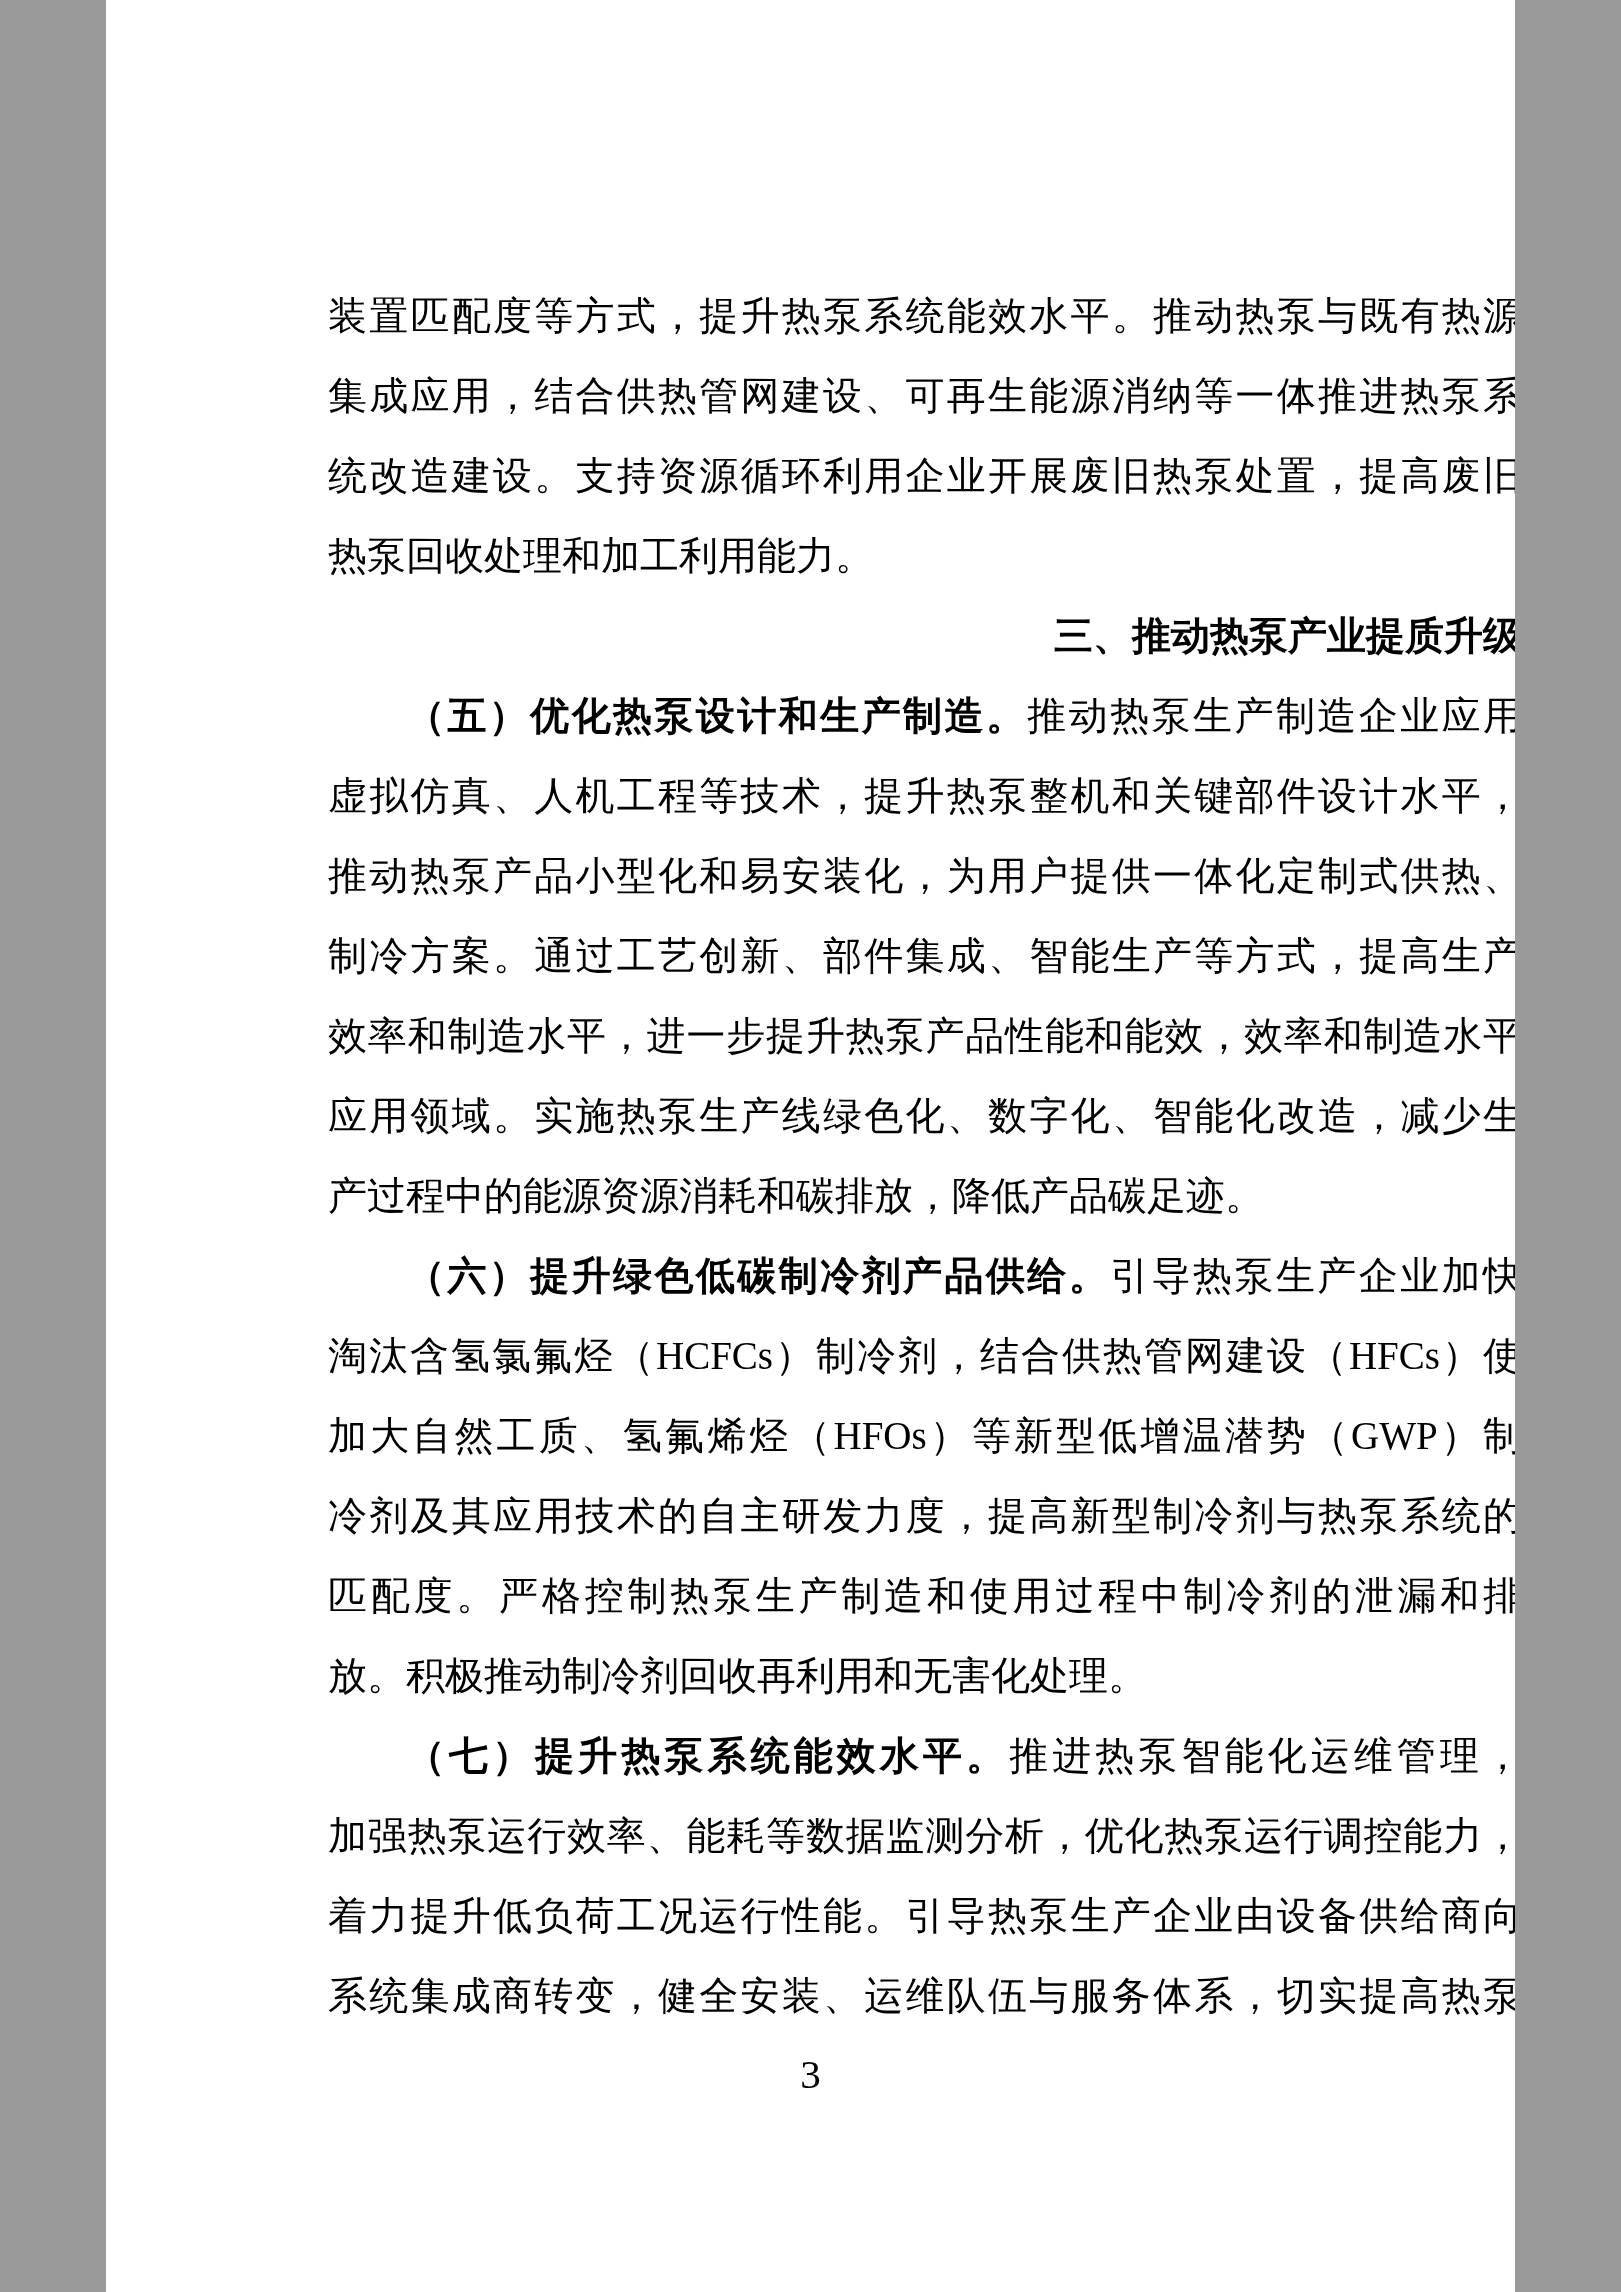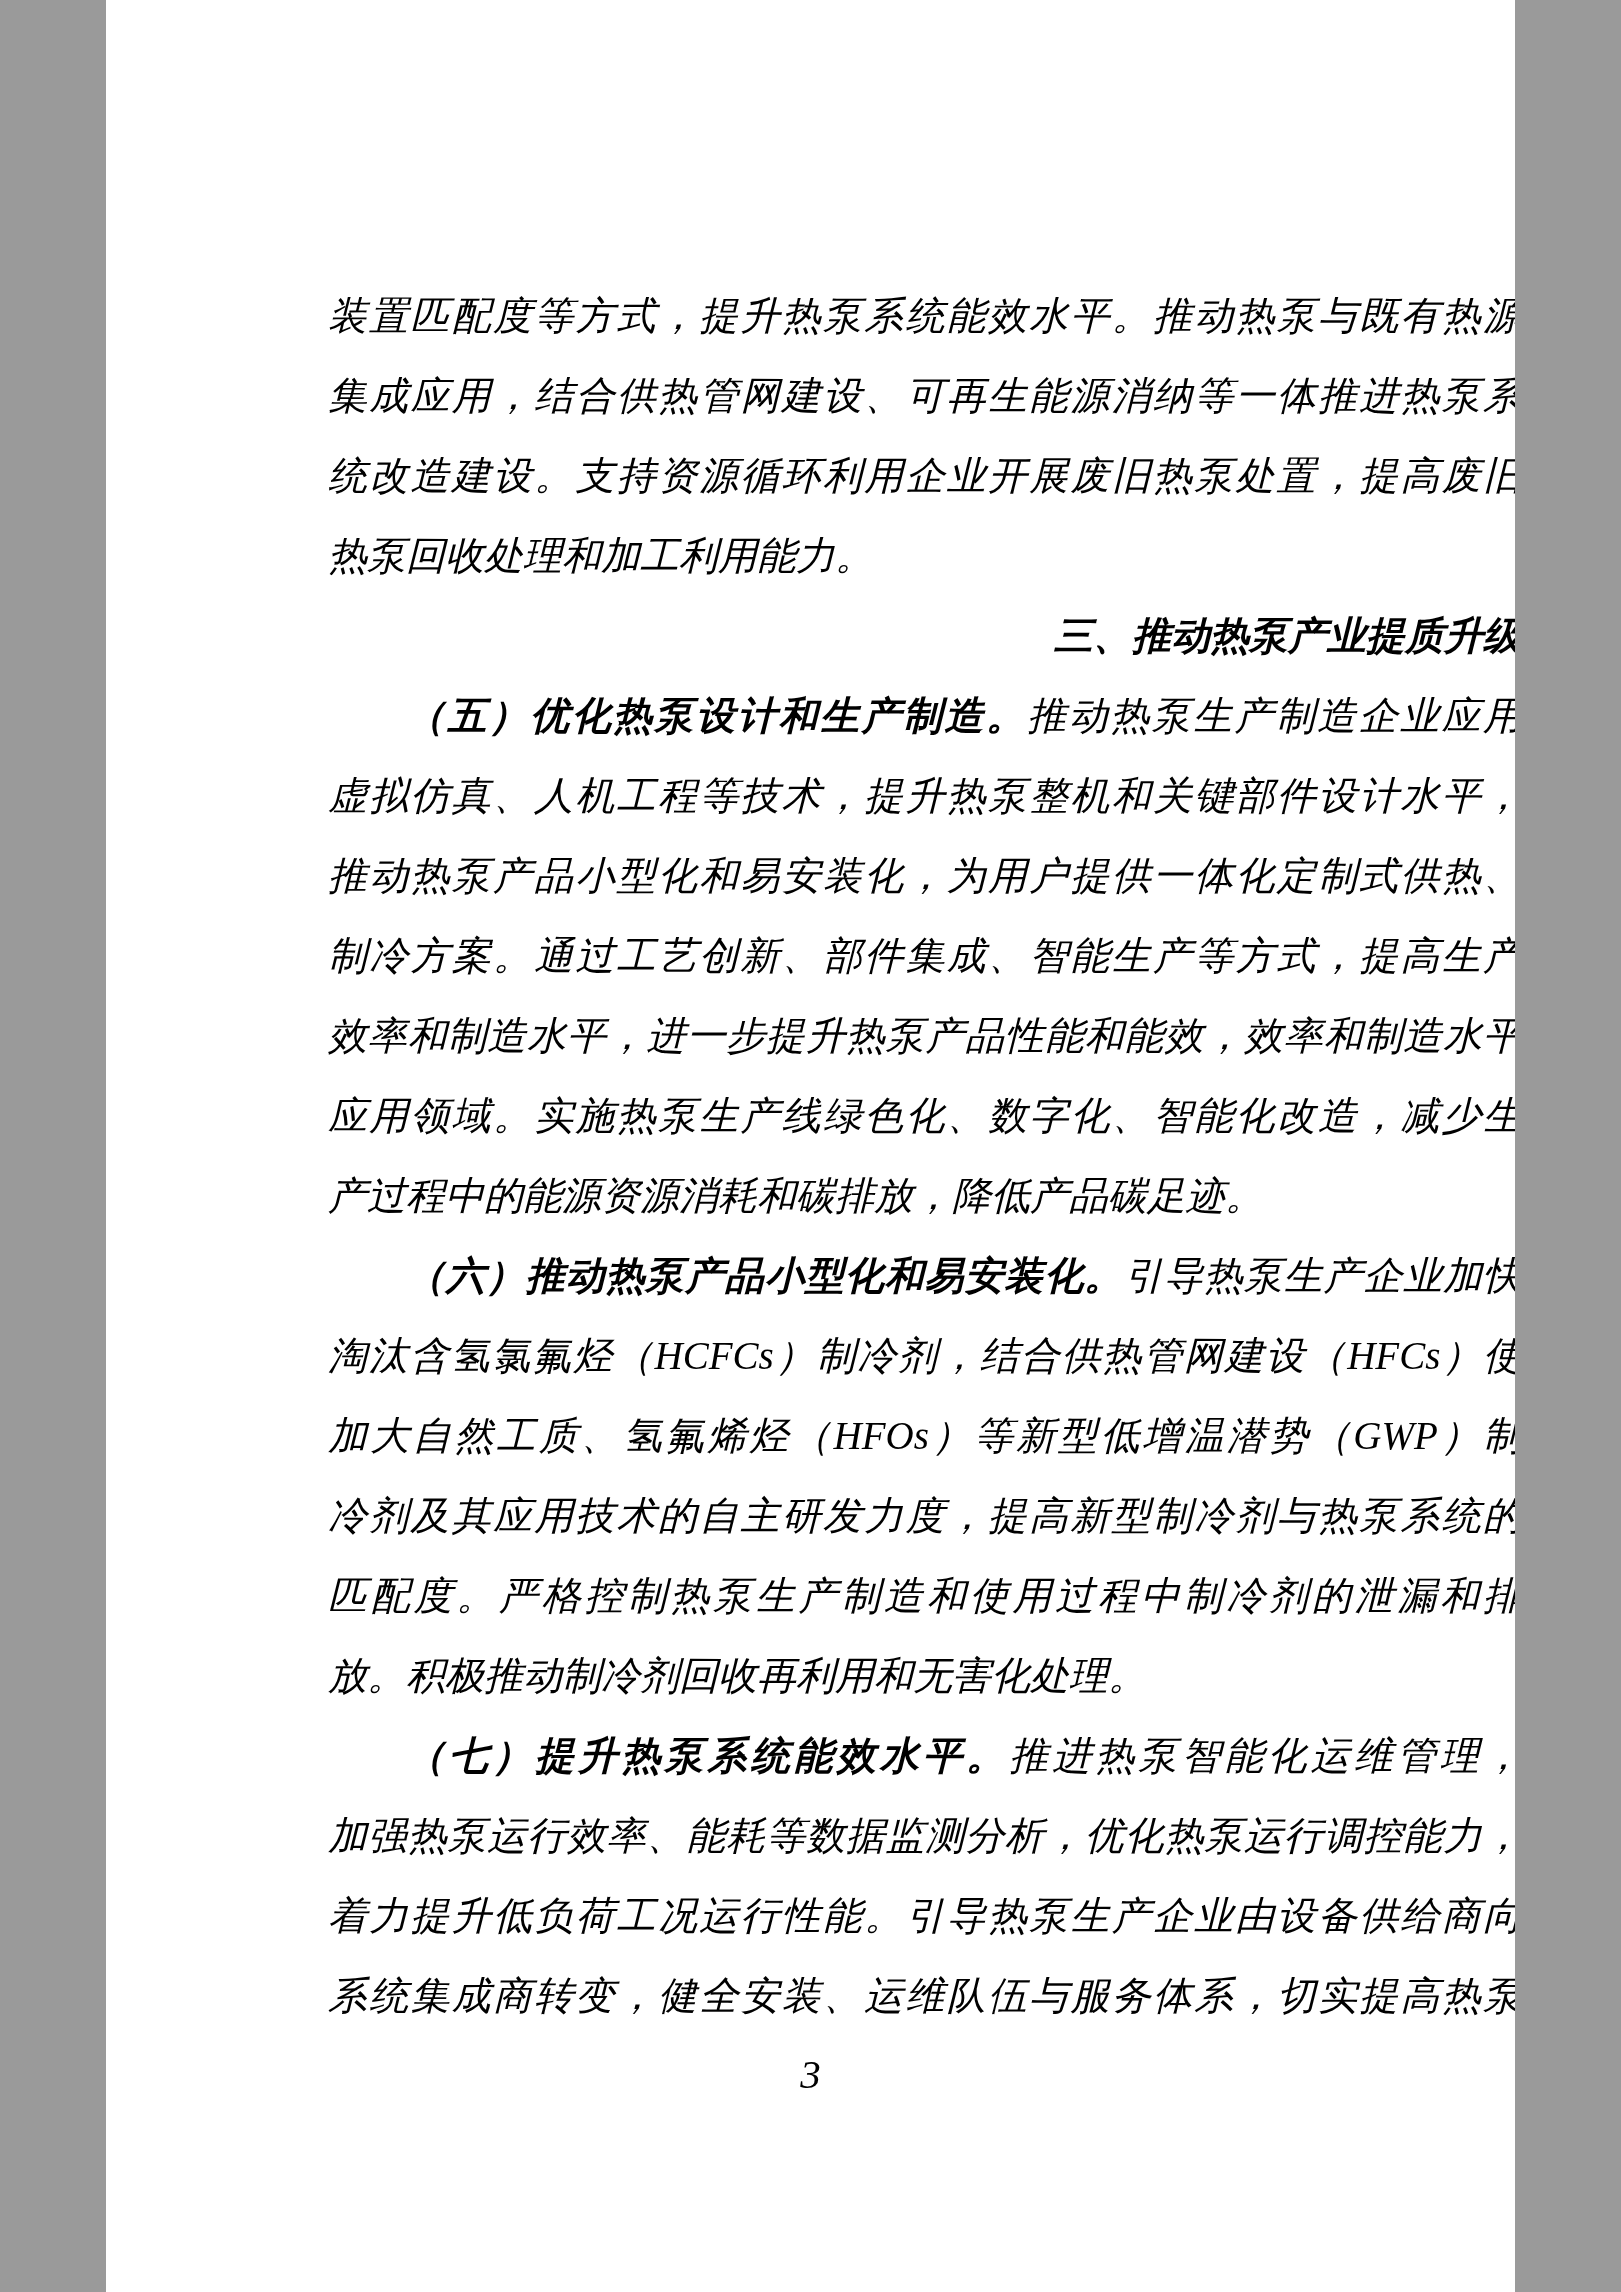--- a/index.html
+++ b/index.html
@@ -9,21 +9,20 @@
   }
   .page {
     position: relative;
     width: 1409px;
     height: 2293px;
     margin: 0 auto;
     background: #ffffff;
     color: #000000;
     font-family: "Liberation Serif", "DejaVu Serif", serif;
     overflow: hidden;
-    font-style: italic;
   }
   .text-area {
     position: absolute;
     left: 222px;
     top: 276px;
     width: 1194px;
     font-size: 39px;
     line-height: 80px;
     letter-spacing: 0;
   }
@@ -82,21 +81,21 @@
       <div class="line first-line"><span class="lead">（五）优化热泵设计和生产制造。</span><span>推动热泵生产制造企业应用</span></div>
       <div class="line">虚拟仿真、人机工程等技术，提升热泵整机和关键部件设计水平，</div>
       <div class="line">推动热泵产品小型化和易安装化，为用户提供一体化定制式供热、</div>
       <div class="line">制冷方案。通过工艺创新、部件集成、智能生产等方式，提高生产</div>
       <div class="line">效率和制造水平，进一步提升热泵产品性能和能效，效率和制造水平</div>
       <div class="line">应用领域。实施热泵生产线绿色化、数字化、智能化改造，减少生</div>
       <div class="line last">产过程中的能源资源消耗和碳排放，降低产品碳足迹。</div>
     </div>
 
     <div>
-      <div class="line first-line"><span class="lead">（六）推动热泵产品小型化和易安装化。</span><span>引导热泵生产企业加快</span></div>
+      <div class="line first-line"><span class="lead">（六）提升绿色低碳制冷剂产品供给。</span><span>引导热泵生产企业加快</span></div>
       <div class="line">淘汰含氢氯氟烃（HCFCs）制冷剂，结合供热管网建设（HFCs）使用。</div>
       <div class="line">加大自然工质、氢氟烯烃（HFOs）等新型低增温潜势（GWP）制</div>
       <div class="line">冷剂及其应用技术的自主研发力度，提高新型制冷剂与热泵系统的</div>
       <div class="line">匹配度。严格控制热泵生产制造和使用过程中制冷剂的泄漏和排</div>
       <div class="line last">放。积极推动制冷剂回收再利用和无害化处理。</div>
     </div>
 
     <div>
       <div class="line first-line"><span class="lead">（七）提升热泵系统能效水平。</span><span>推进热泵智能化运维管理，</span></div>
       <div class="line">加强热泵运行效率、能耗等数据监测分析，优化热泵运行调控能力，</div>

